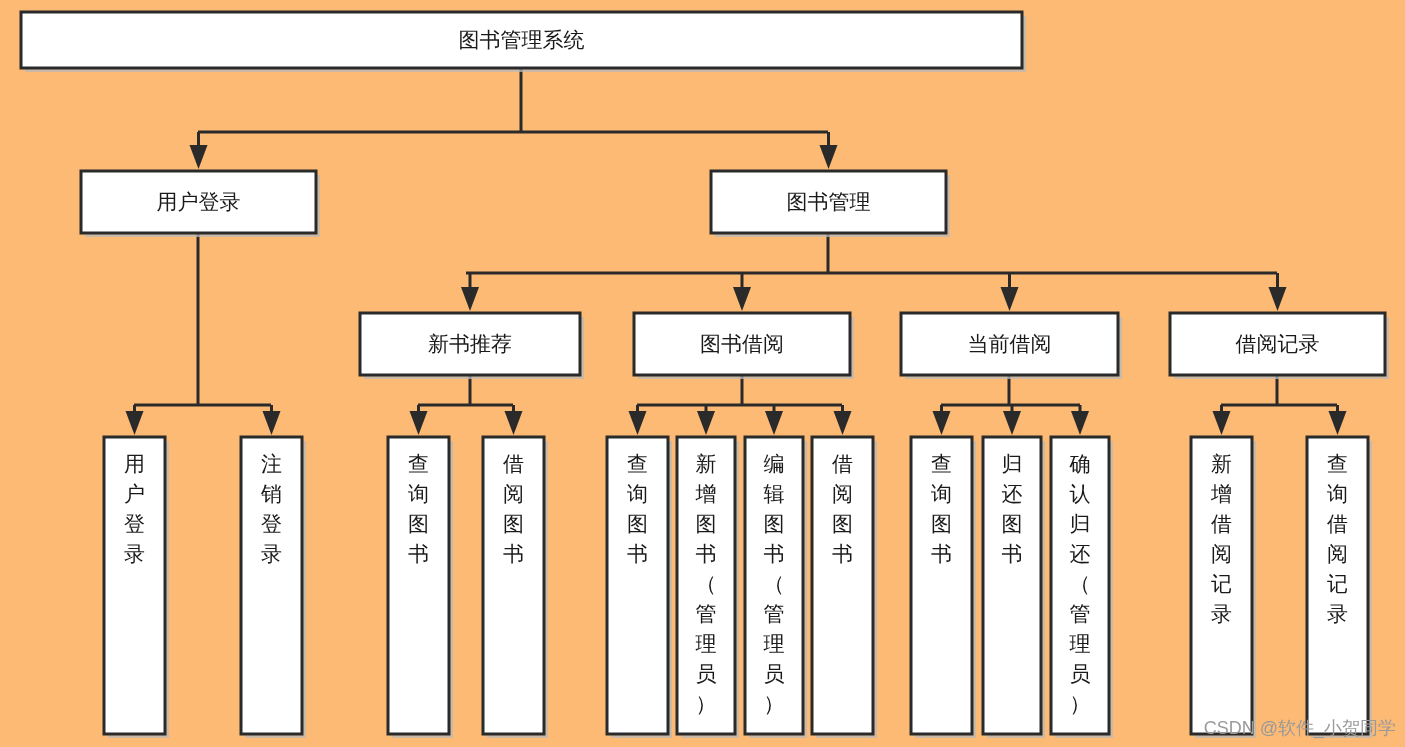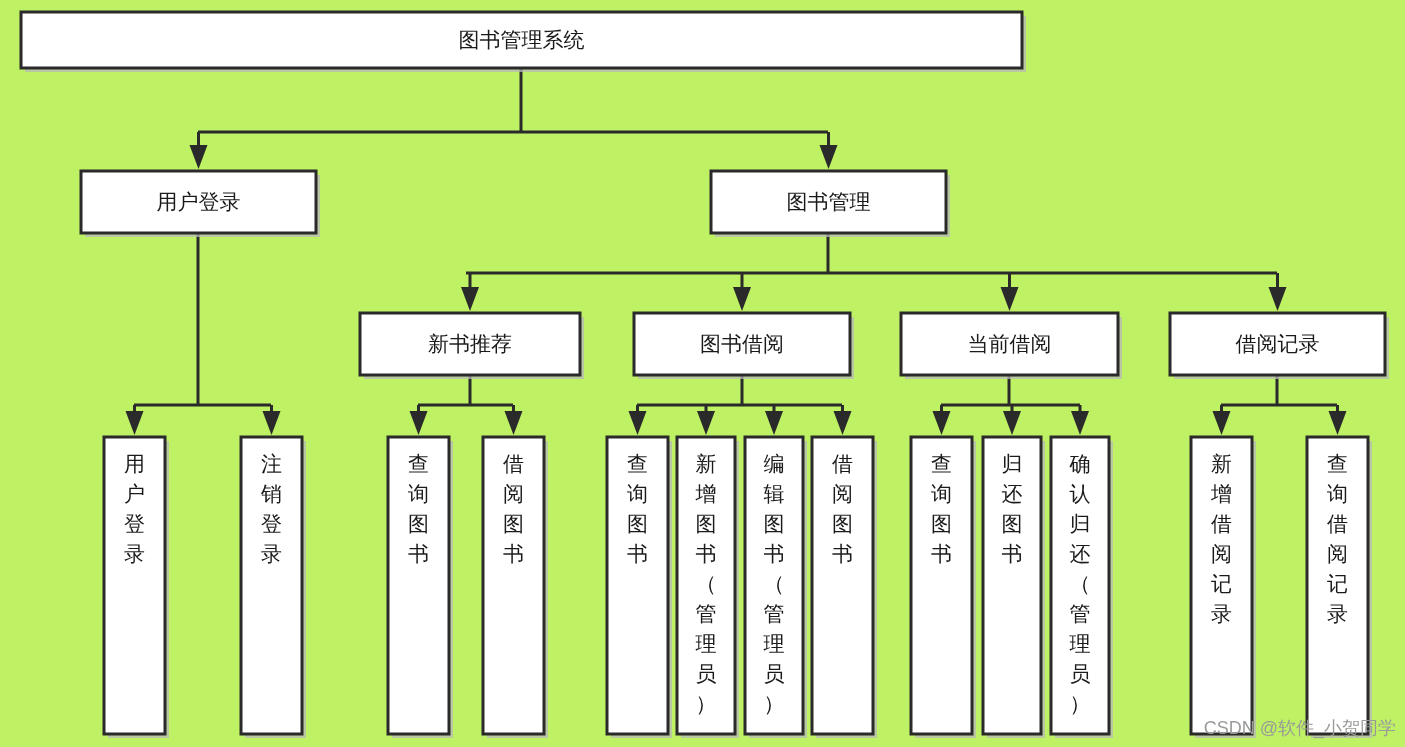--- a/index.html
+++ b/index.html
@@ -8,21 +8,21 @@
     padding: 0;
     background: #ffffff;
   }
   body {
     font-family: "Liberation Sans", "DejaVu Sans", sans-serif;
   }
   #diagram-root {
     position: relative;
     width: 1405px;
     height: 747px;
-    background: #bef264;
+    background: #fdba74;
     overflow: hidden;
   }
   svg#flowchart {
     display: block;
     width: 1405px;
     height: 747px;
   }
   .node-rect {
     fill: #ffffff;
     stroke: #2a2a2a;

